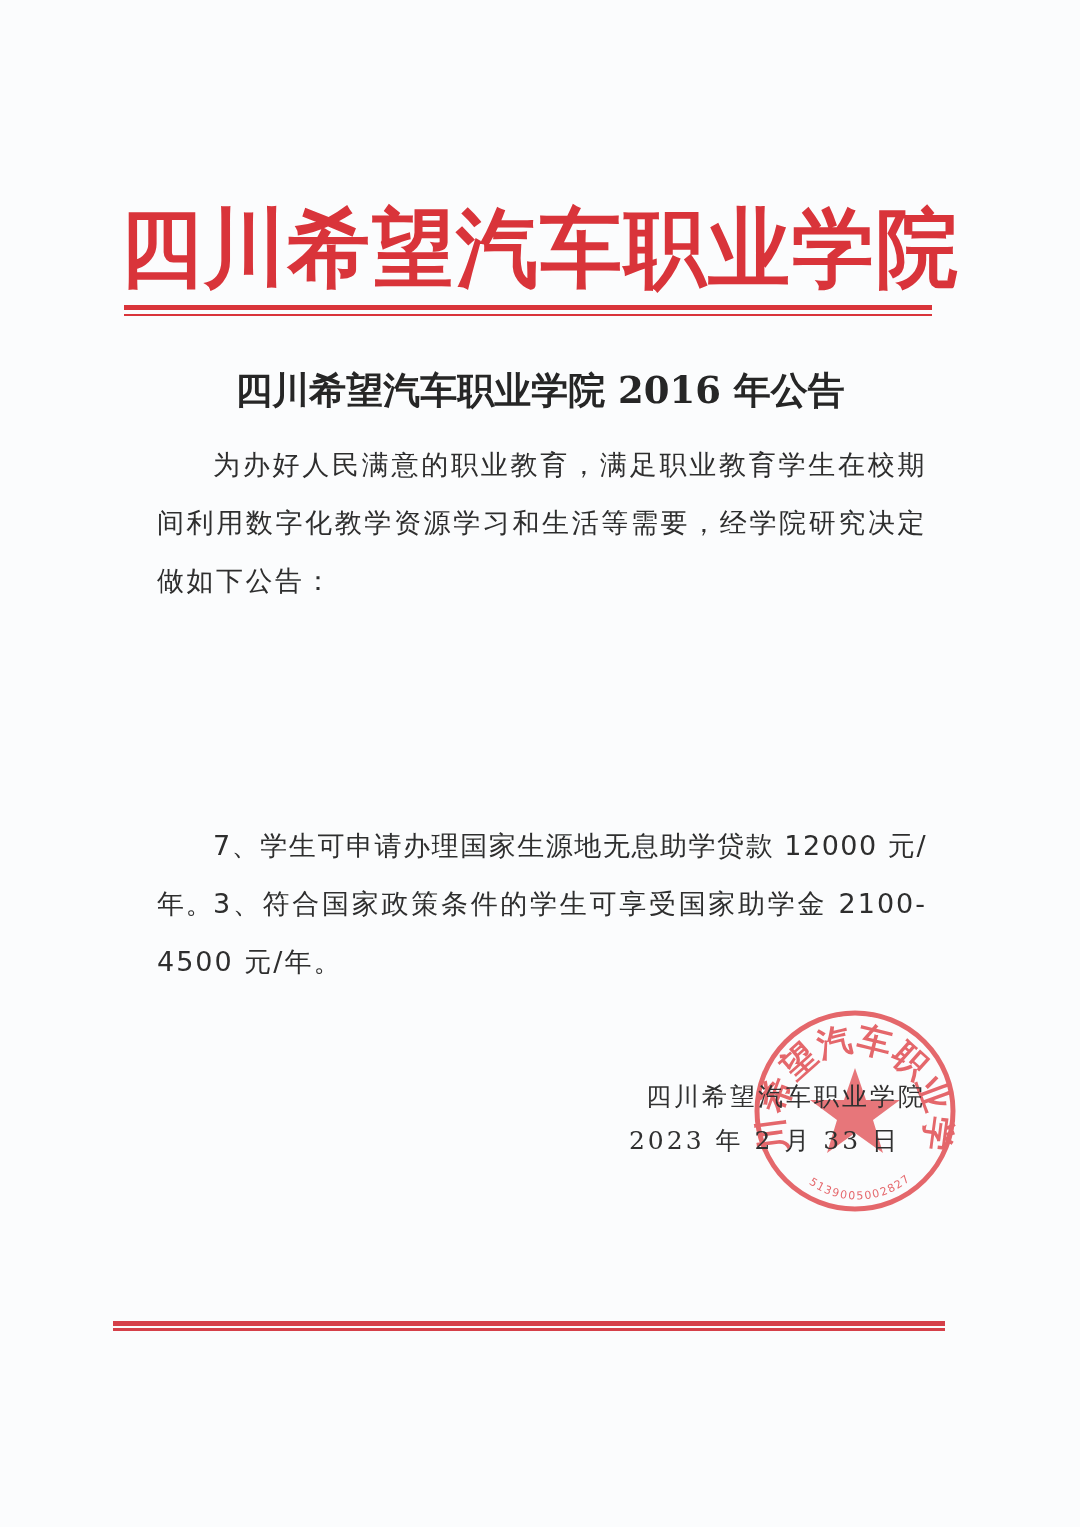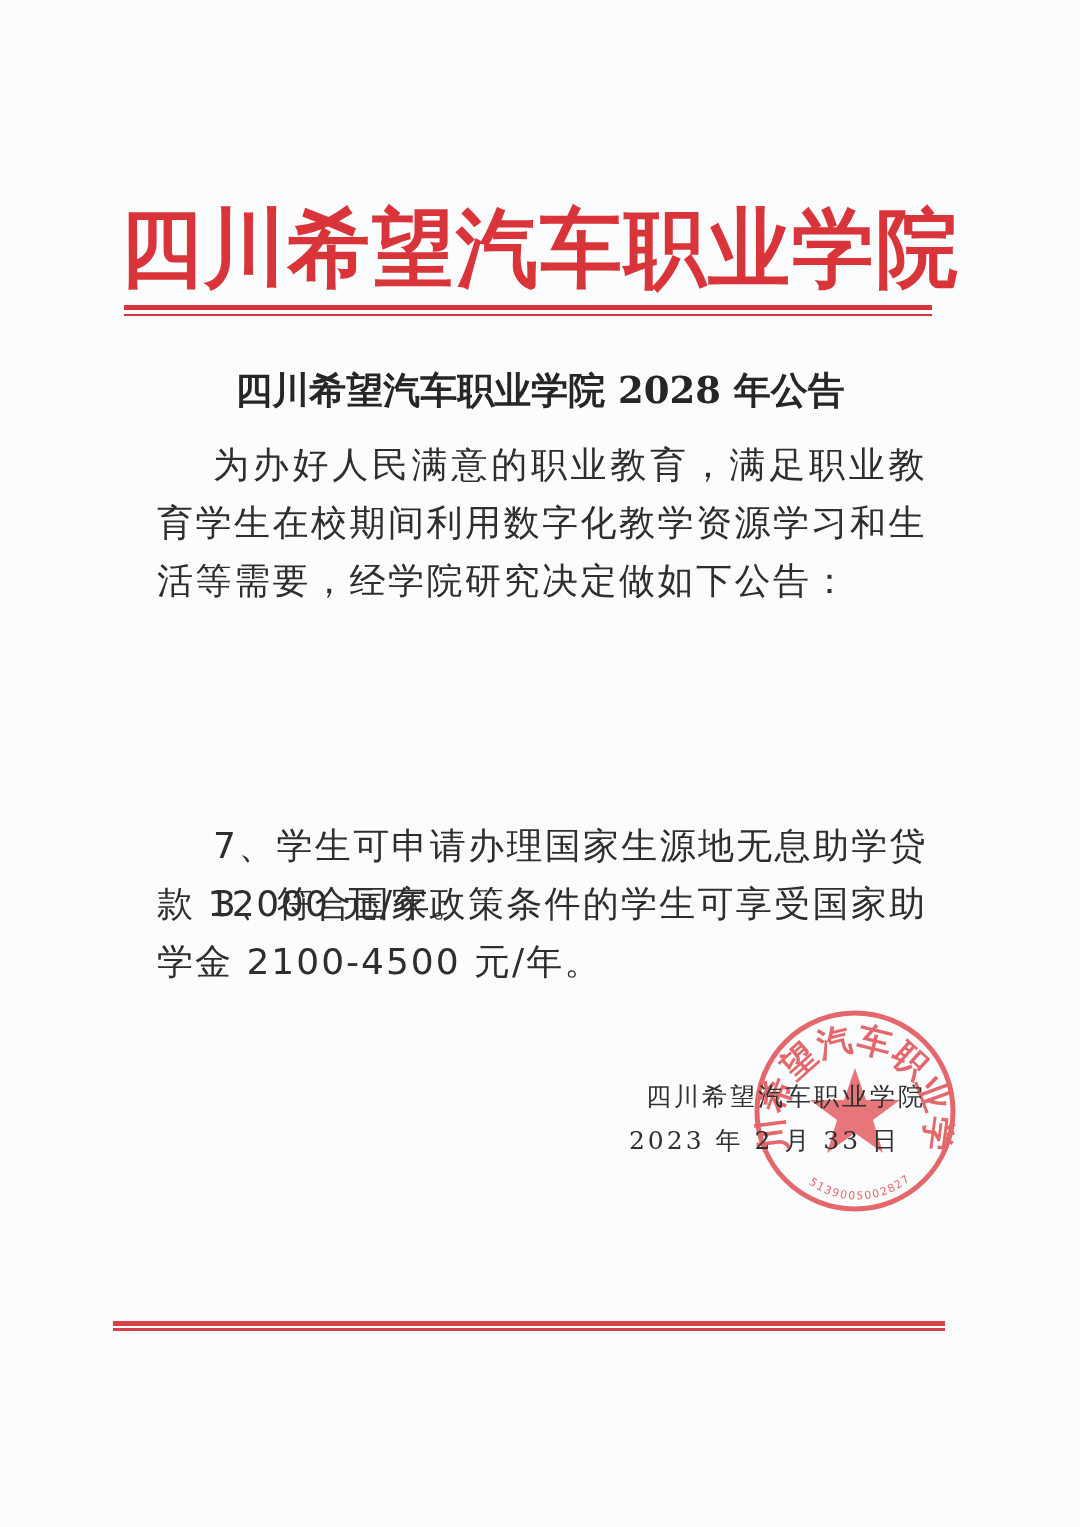--- a/index.html
+++ b/index.html
@@ -55,21 +55,21 @@
       font-size: 37px;
       color: #262626;
       letter-spacing: 0px;
       line-height: 50px;
     }
     .body-text {
       position: absolute;
       left: 157px;
       width: 770px;
       font-family: "DejaVu Sans", sans-serif;
-      font-size: 36px;
+      font-size: 27px;
       line-height: 58px;
       color: #2e2e2e;
       letter-spacing: 2.5px;
       text-align: justify;
       margin: 0;
     }
     .p-intro { top: 436px; text-indent: 56px; }
     .p-item1 { top: 601px; text-indent: 56px; font-weight: bold; line-height: 58px; letter-spacing: 2px; }
     .p-item2 { top: 817px; text-indent: 56px; letter-spacing: 1.5px; }
     .p-item3 { top: 875px; text-indent: 56px; letter-spacing: 2px; }
@@ -102,21 +102,21 @@
   </style>
 </head>
 <body>
 
 <div class="page">
 
   <div class="letterhead-title">四川希望汽车职业学院</div>
   <div class="rule thick-top"></div>
   <div class="rule thin-top"></div>
 
-  <div class="doc-title">四川希望汽车职业学院 2028 年公告</div>
+  <div class="doc-title">四川希望汽车职业学院 2016 年公告</div>
 
   <p class="body-text p-intro">为办好人民满意的职业教育，满足职业教育学生在校期间利用数字化教学资源学习和生活等需要，经学院研究决定做如下公告：</p>
   <p class="body-text p-item2">7、学生可申请办理国家生源地无息助学贷款 12000 元/年。</p>
   <p class="body-text p-item3">3、符合国家政策条件的学生可享受国家助学金 2100-4500 元/年。</p>
 
   <div class="seal">
     <svg width="206" height="206" viewBox="0 0 206 206">
       <defs>
         <path id="sealArc" d="M 40 150 A 72 72 0 1 1 166 150" fill="none"></path>
         <path id="numArc" d="M 45 165 A 82 82 0 0 0 170 160" fill="none"></path>

